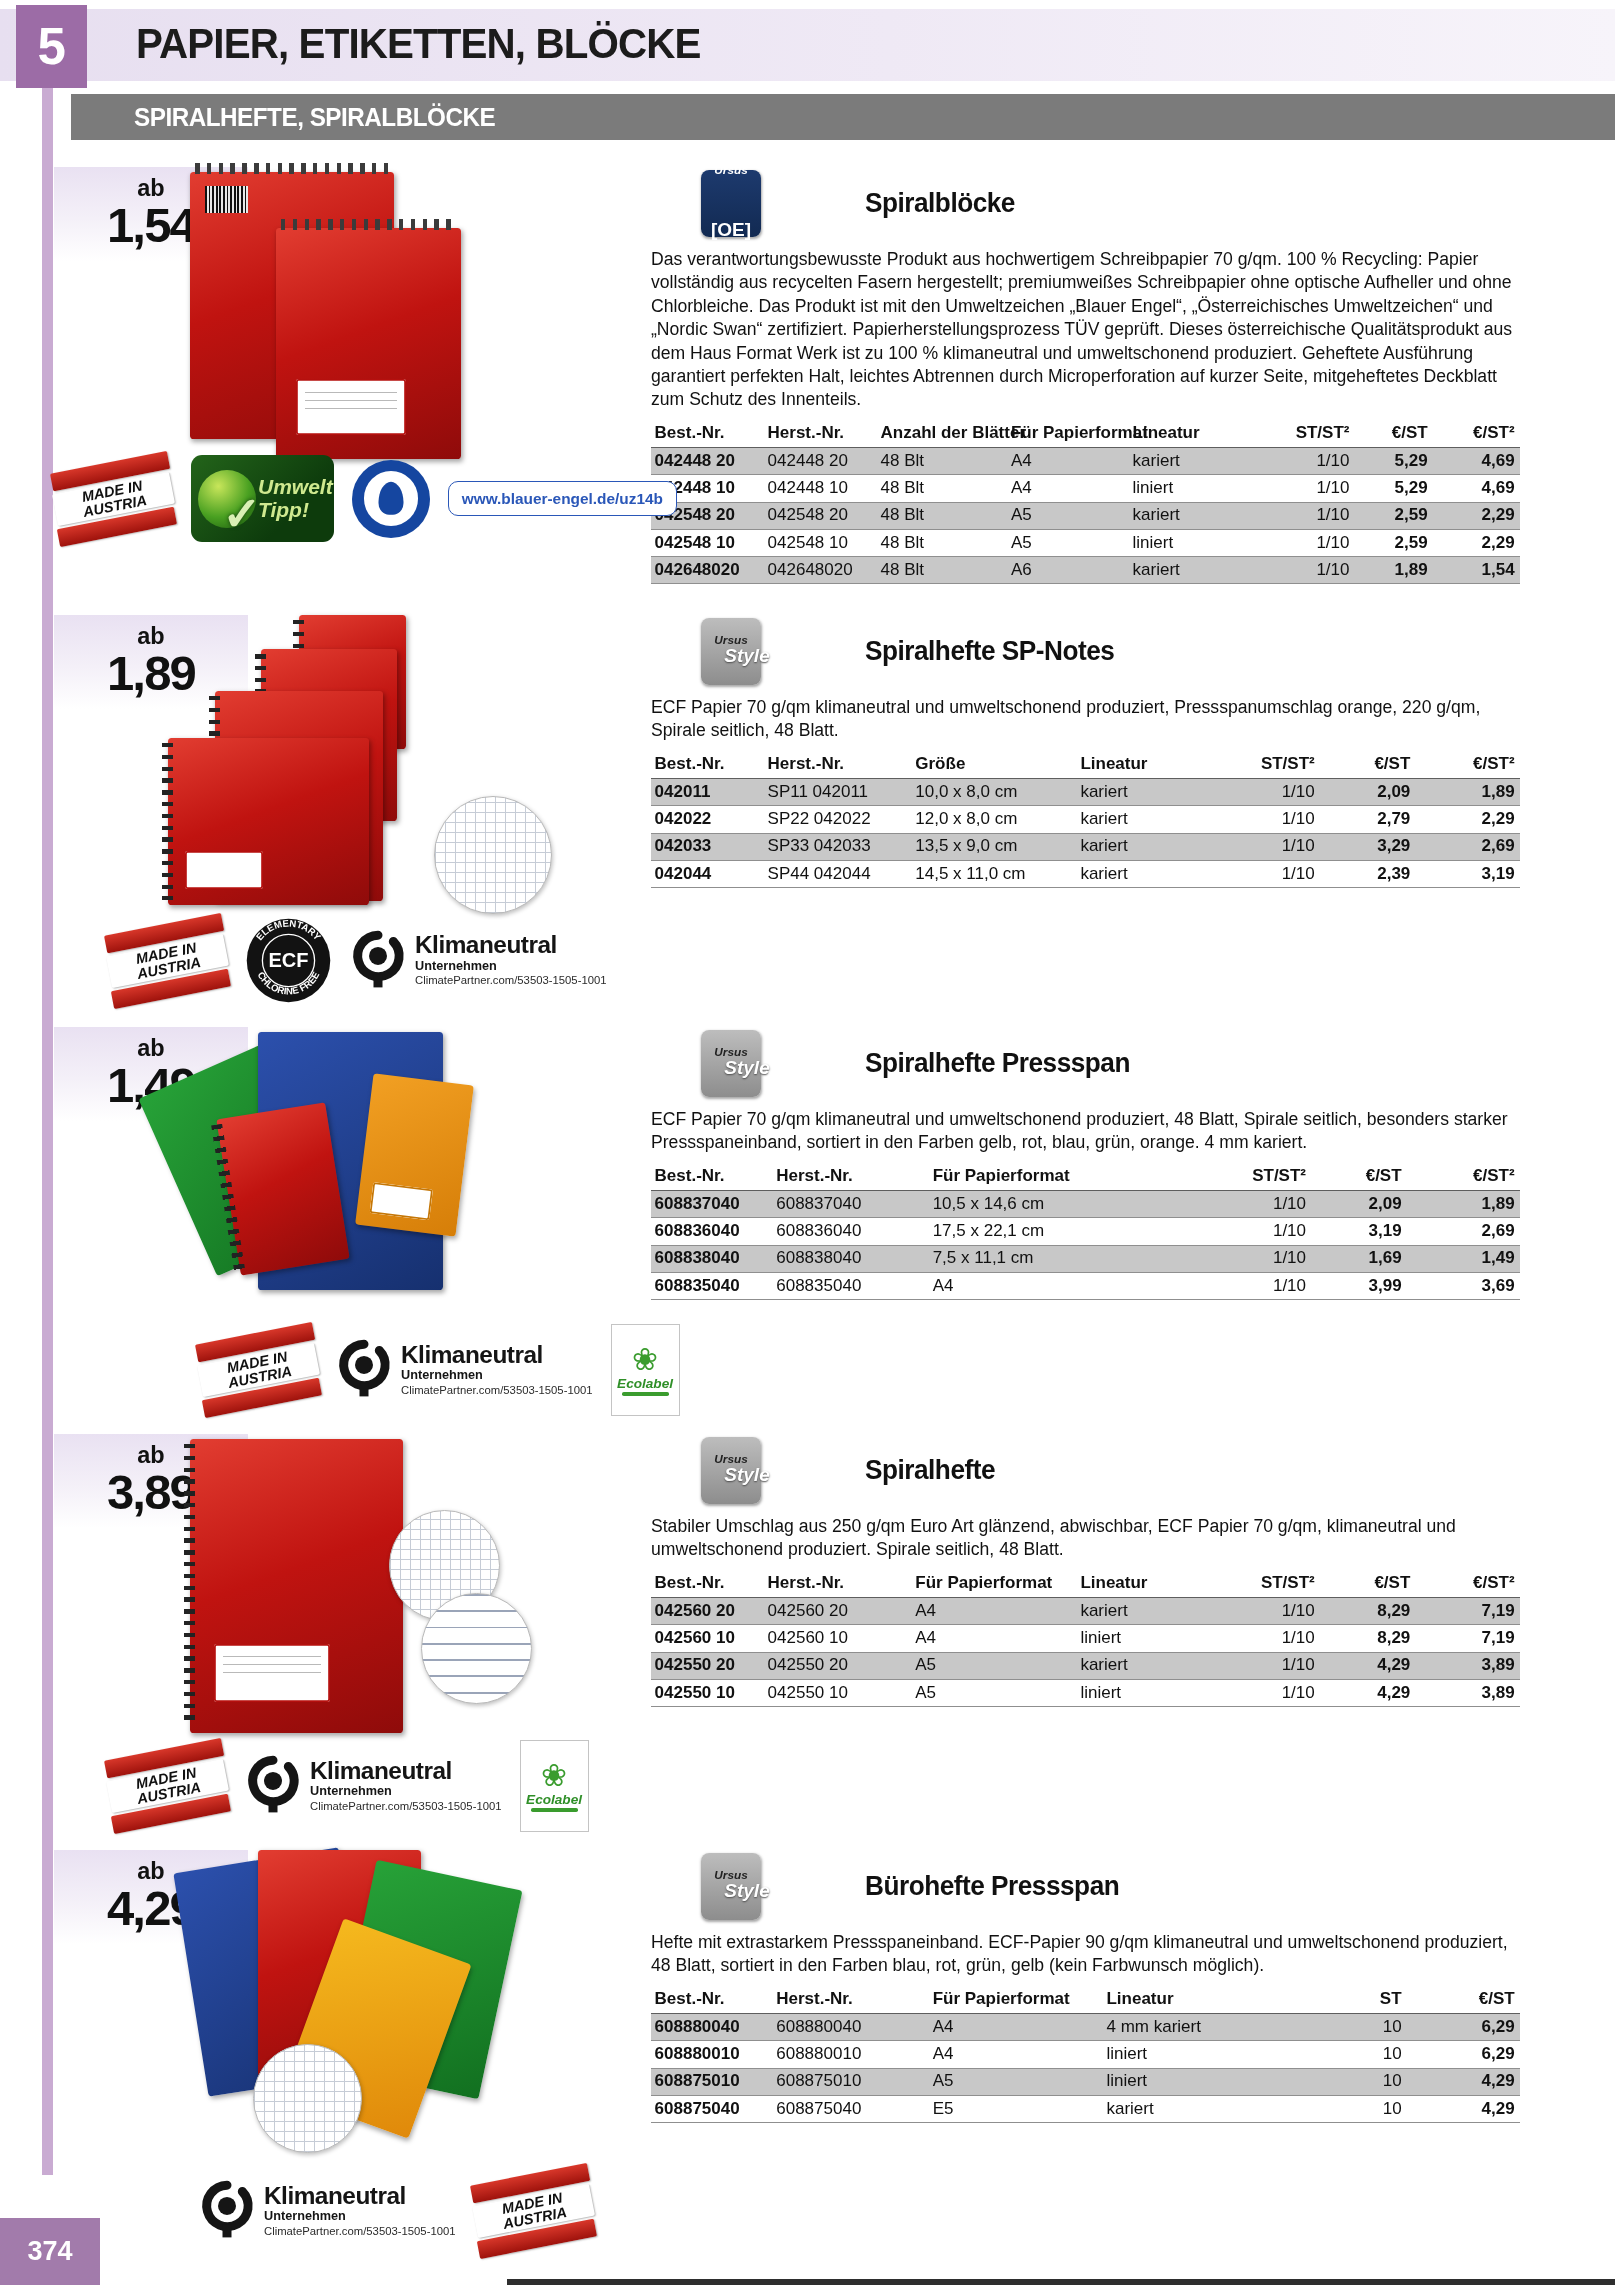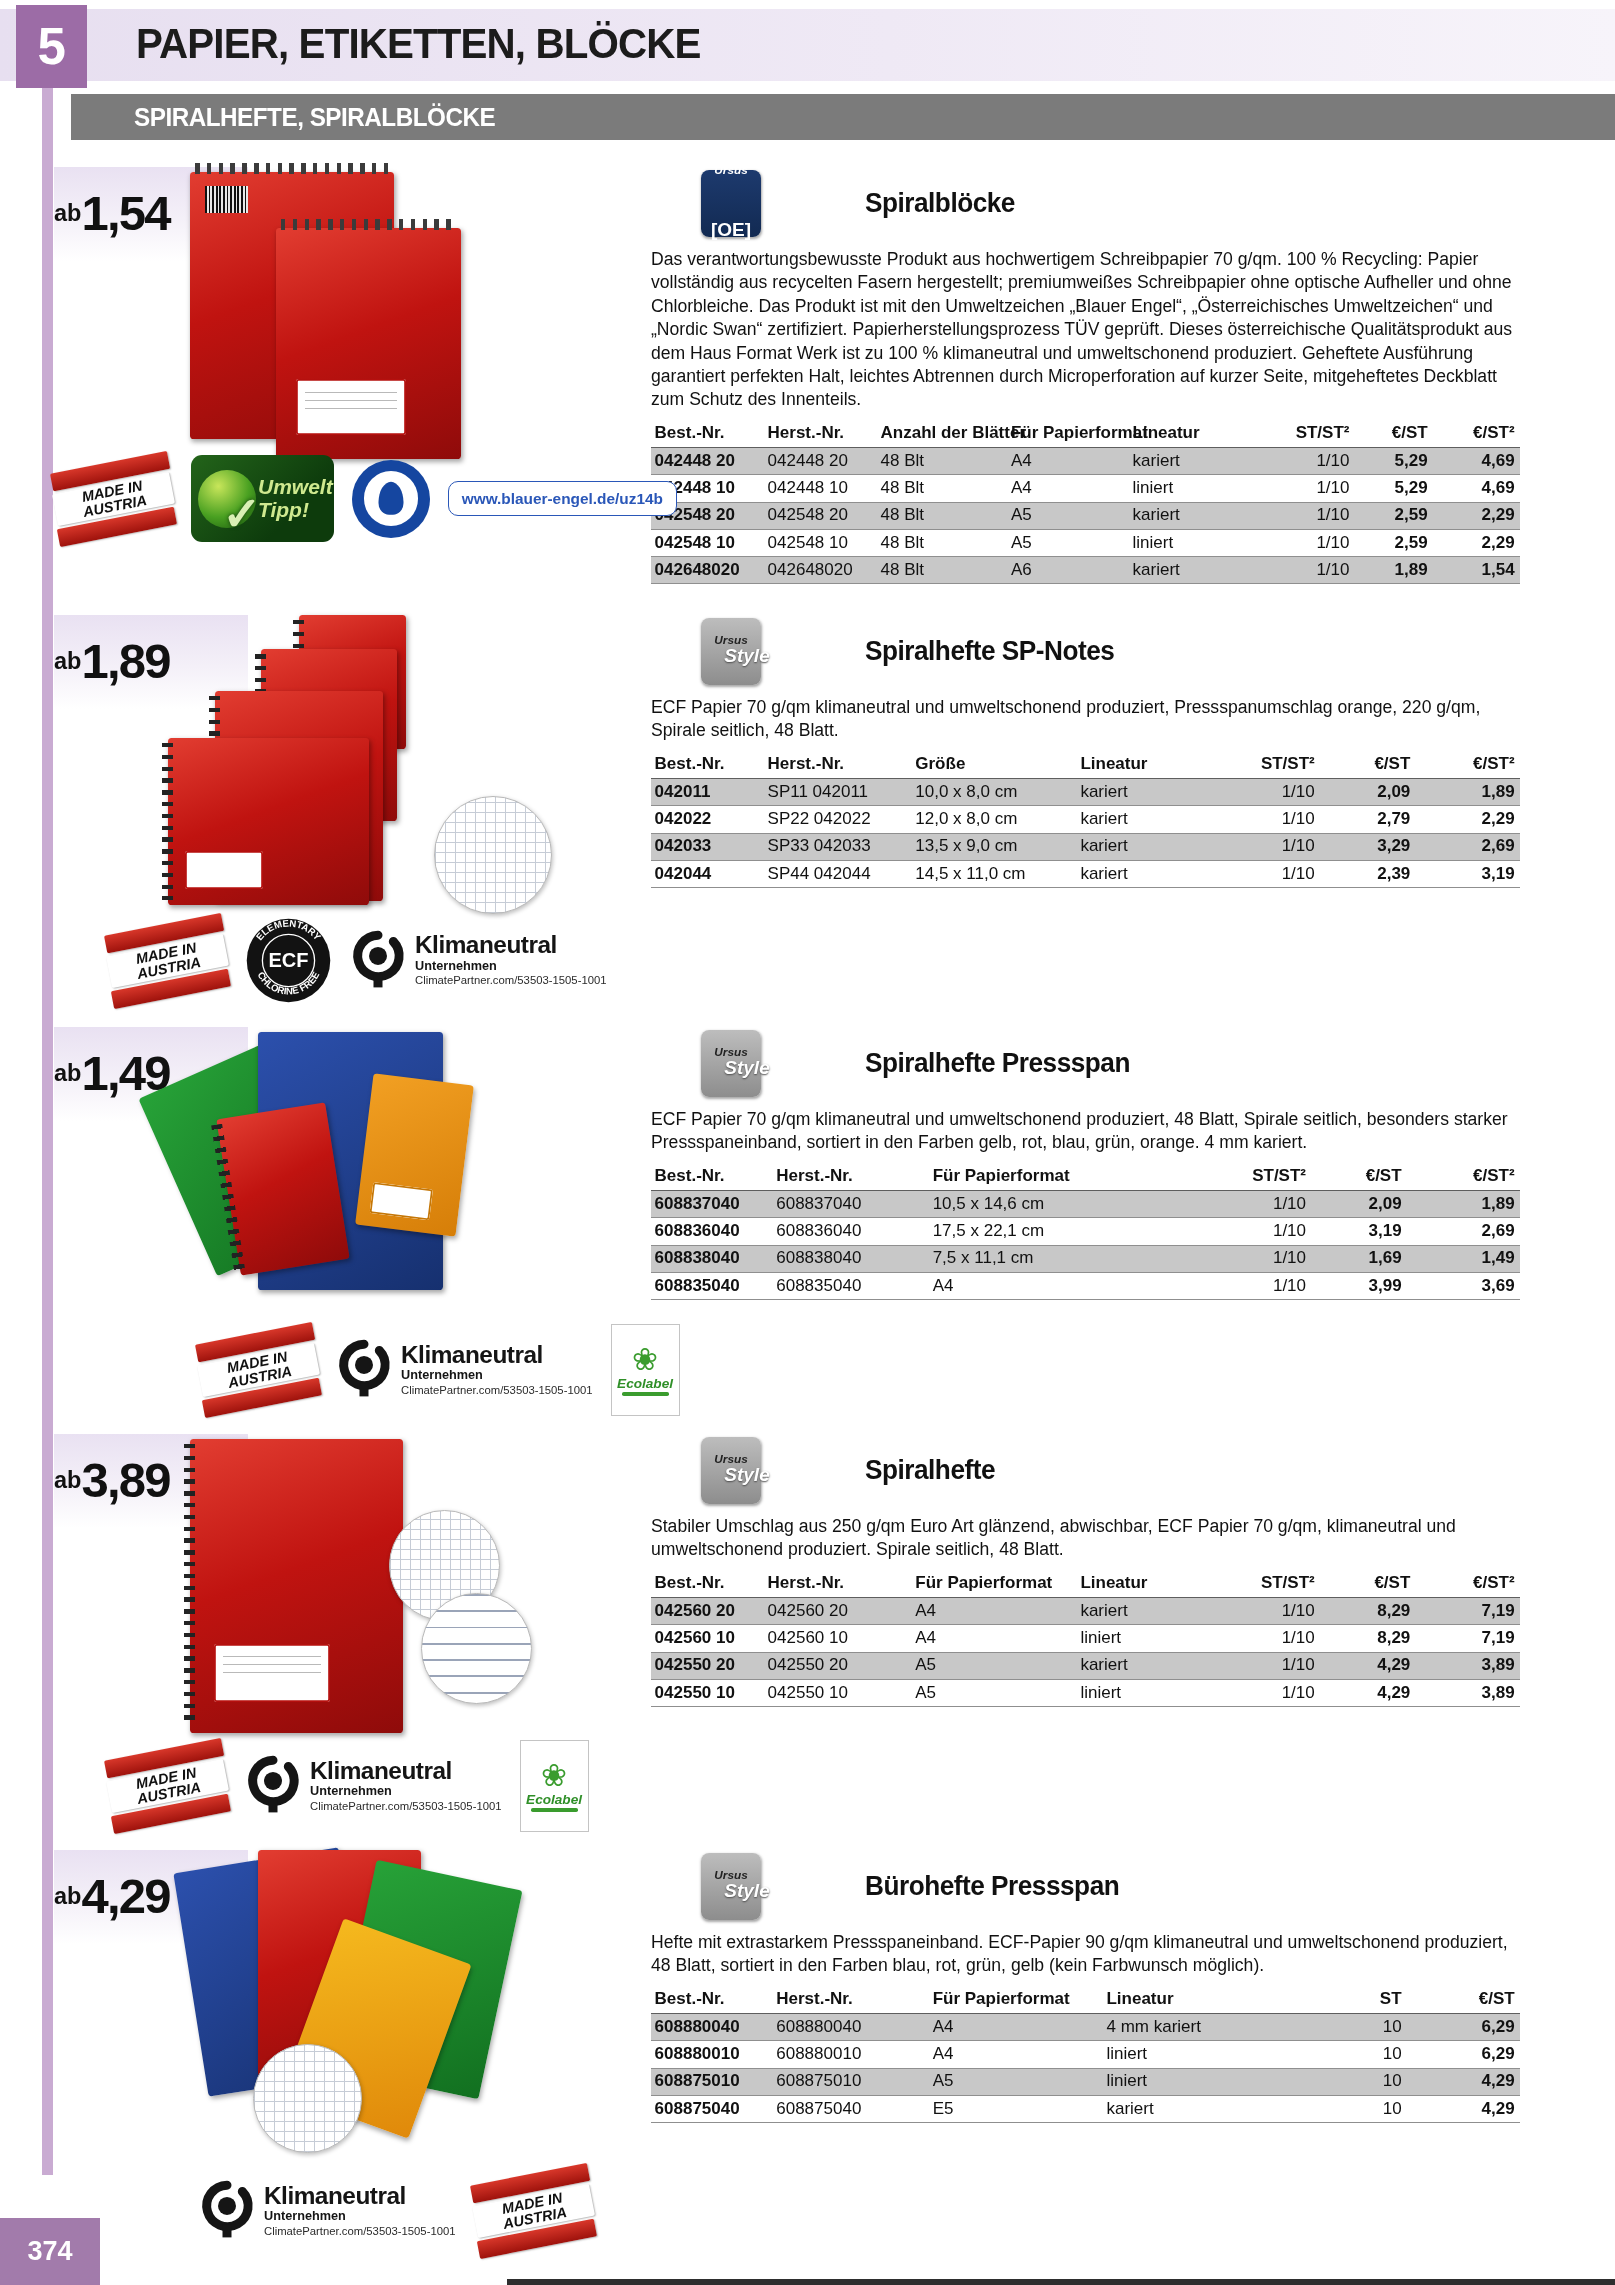--- a/index.html
+++ b/index.html
@@ -27,21 +27,21 @@
   #s1{top:167px;height:425px;}
   #s2{top:615px;height:389px;}
   #s3{top:1027px;height:389px;}
   #s4{top:1434px;height:398px;}
   #s5{top:1850px;height:398px;}
   .sec-left{position:relative;width:597px;flex:none;}
   .sec-right{flex:1;min-width:0;}
 
   .price-box{position:absolute;left:0;top:0;width:194px;height:94px;
     background:linear-gradient(#e9e1f2 0%,#f4f0f8 55%,#ffffff 100%);
-    display:flex;flex-direction:row;align-items:center;}
+    display:flex;flex-direction:column;align-items:center;justify-content:center;}
   .price-ab{font-size:23.5px;font-weight:bold;line-height:1;}
   .price-val{font-size:49px;font-weight:bold;letter-spacing:-1.8px;line-height:1.05;}
 
   .sec-head{display:flex;align-items:center;height:72px;}
   .brand-logo{margin-left:50px;width:60px;height:67px;border-radius:8.1px;flex:none;
     display:flex;flex-direction:column;align-items:center;justify-content:center;box-shadow:0.9px 1.8px 2.7px rgba(0,0,0,.35);}
   .brand-logo.oe{background:linear-gradient(#1d3a6e,#122a52);}
   .brand-logo.stylev{background:linear-gradient(#bdbdbd,#8d8d8d);}
   .brand-script{font-style:italic;font-weight:bold;font-size:11.8px;line-height:1;}
   .oe .brand-script{color:#fff;}

